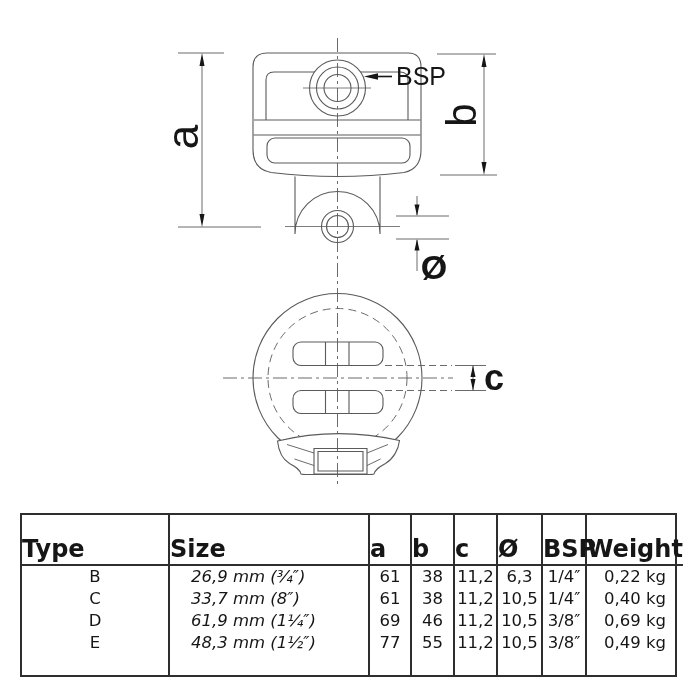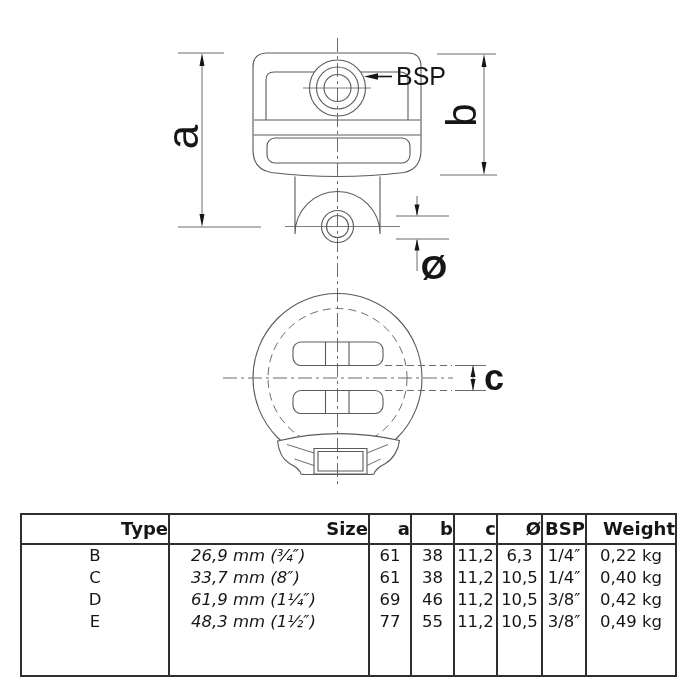--- a/index.html
+++ b/index.html
@@ -20,21 +20,21 @@
   
   .spec-table{
     position:absolute;left:20px;top:513px;width:657px;height:164px;
     border:2px solid var(--tborder);box-sizing:border-box;
     display:grid;grid-template-columns:148px 200px 42px 43px 43px 45px 44px auto;
   }
   .col{border-right:2px solid var(--tborder);display:flex;flex-direction:column;box-sizing:border-box;}
   .col:last-child{border-right:none;}
   .th{
     height:28px;line-height:27px;border-bottom:2px solid var(--tborder);
-    font-weight:bold;font-size:18px;text-align:right;flex:0 0 auto;white-space:nowrap;
+    font-weight:bold;font-size:24px;text-align:left;flex:0 0 auto;white-space:nowrap;margin-top:21px;
   }
   .td{
     height:22px;line-height:22px;font-size:16.5px;text-align:center;
     flex:0 0 auto;white-space:nowrap;
   }
   .col .td:first-of-type{margin-top:3px;}
   .col-size .td{text-align:left;padding-left:21px;font-style:italic;}
 </style>
 </head>
 <body>
@@ -193,18 +193,18 @@
       <div class="td">1/4″</div>
       <div class="td">1/4″</div>
       <div class="td">3/8″</div>
       <div class="td">3/8″</div>
     </div>
 
     <div class="col">
       <div class="th">Weight</div>
       <div class="td">0,22 kg</div>
       <div class="td">0,40 kg</div>
-      <div class="td">0,42 kg</div>
+      <div class="td">0,69 kg</div>
       <div class="td">0,49 kg</div>
     </div>
 
   </div>
 </div>
 
 </body></html>

